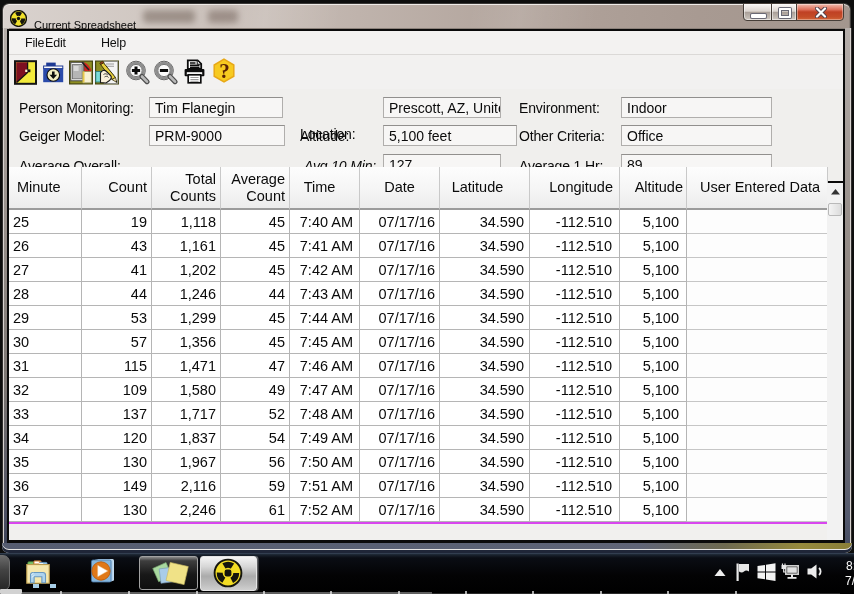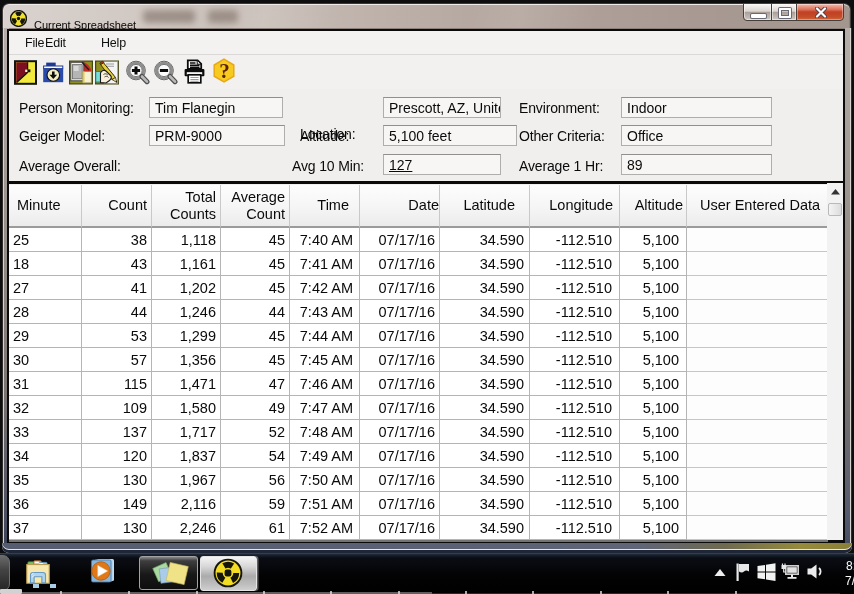--- a/index.html
+++ b/index.html
@@ -38,33 +38,33 @@
 .menuitem { position:absolute; top:5px; font-size:12.5px; letter-spacing:-0.2px; color:#101010; }
 #toolbar { left:9px; top:54px; width:834px; height:35px; background:#f2f1f0;
   border-top:1px solid #dbd9d7; }
 #formarea { left:9px; top:89px; width:834px; height:92px; background:#f0efed; }
 .flabel { position:absolute; font-size:14px; letter-spacing:-0.15px; color:#0a0a0a; }
 .fbox { position:absolute; height:21px; background:#f7f6f5;
   border:1px solid #b0aeac; border-top-color:#918f8d; font-size:14px; color:#0a0a0a; padding:2px 0 0 5px;
   overflow:hidden; white-space:nowrap; }
 
 #tbline { left:7px; top:181.4px; width:838px; height:2.4px; background:#0a0a0a; }
-#gridwrap { left:9px; top:185px; width:819px; height:357px; background:#737373; overflow:hidden; }
+#gridwrap { left:9px; top:167px; width:819px; height:357px; background:#d946ef; overflow:hidden; }
 table { border-collapse:separate; border-spacing:0; table-layout:fixed; width:819px; font-size:14.5px; }
 th, td { overflow:hidden; white-space:nowrap; }
 thead th { height:43px; font-weight:normal; color:#0a0a0a; padding:0;
   background:linear-gradient(180deg,#fdfdfd 0%,#f5f5f5 55%,#ececec 100%);
   border-right:1px solid #c9c9c9; border-bottom:2px solid #9b9b9b; vertical-align:middle;
   line-height:17px; }
 tbody td { height:24px; border-right:1px solid #b5b5b5; border-bottom:1px solid #b5b5b5;
   background:#fff; color:#0a0a0a; vertical-align:middle; padding:0; }
 td.ue { background:#fdfdfd; border-bottom-color:#c6c6c6 !important; }
 .al { text-align:left; padding-left:4px !important; }
 .ar { text-align:right; padding-right:4px !important; }
-.ac { text-align:right; }
+.ac { text-align:center; }
 .pr3 { padding-right:3px !important; } .pr5 { padding-right:5px !important;margin-top:41px; }
 .pr6 { padding-right:6px !important; } .pr7 { padding-right:7px !important; }
 .pl8 { padding-left:8px !important; } .pl13 { padding-left:13px !important; }
 
 #vscroll { left:827px; top:183px; width:16px; height:357px; background:#f2f2f2; }
 #sb-thumb { left:828px; top:203px; width:14px; height:13px; border:1px solid #b9b9b9; border-radius:2px;
   background:linear-gradient(90deg,#f4f4f4,#dcdcdc); }
 
 #taskbar { left:0; top:553px; width:854px; height:41px;
   background:linear-gradient(180deg,#3c4a5e 0%,#1b2430 4%,#0a0d14 12%,#030304 55%,#000 100%); }
@@ -182,21 +182,21 @@
 </svg>
 
   <div class="abs" id="formarea"></div>
 <div class="flabel" style="left:19px;top:100px;">Person Monitoring:</div>
 <div class="flabel" style="left:300px;top:104px;margin-top:22px;">Location:</div>
 <div class="flabel" style="left:519px;top:100px;">Environment:</div>
 <div class="flabel" style="left:19px;top:128px;">Geiger Model:</div>
 <div class="flabel" style="left:300px;top:128px;">Altitude:</div>
 <div class="flabel" style="left:519px;top:128px;">Other Criteria:</div>
 <div class="flabel" style="left:19px;top:158px;">Average Overall:</div>
-<div class="flabel" style="left:292px;top:158px;">Avg 10 Min:</div>
+<div class="flabel" style="left:304px;top:158px;font-style:italic;">Avg 10 Min:</div>
 <div class="flabel" style="left:519px;top:158px;">Average 1 Hr:</div>
 <div class="fbox" style="left:149px;top:97px;width:134px;">Tim Flanegin</div>
 <div class="fbox" style="left:383px;top:97px;width:118px;">Prescott, AZ, United States</div>
 <div class="fbox" style="left:621px;top:97px;width:151px;">Indoor</div>
 <div class="fbox" style="left:149px;top:124.5px;width:136px;">PRM-9000</div>
 <div class="fbox" style="left:383px;top:124.5px;width:134px;">5,100 feet</div>
 <div class="fbox" style="left:621px;top:124.5px;width:151px;">Office</div>
 <div class="fbox" style="left:383px;top:154px;width:118px;text-decoration:underline;">127</div>
 <div class="fbox" style="left:621px;top:154px;width:151px;">89</div>
 
@@ -213,32 +213,32 @@
     <th style="width:80px" class="ac">Date</th>
     <th style="width:90px;padding-right:14px" class="ac">Latitude</th>
     <th style="width:90px" class="ar pr6">Longitude</th>
     <th style="width:67px" class="ar pr3">Altitude</th>
     <th style="width:141px" class="al pl13">User Entered Data</th>
   </tr>
         </thead>
   <tbody>
 <tr>
             <td class="al">25</td>
-            <td class="ar">38</td>
+            <td class="ar">19</td>
             <td class="ar">1,118</td>
             <td class="ar">45</td>
             <td class="ar pr6">7:40 AM</td>
             <td class="ar">07/17/16</td>
             <td class="ar pr5">34.590</td>
             <td class="ar pr7">-112.510</td>
             <td class="ar pr7">5,100</td>
             <td class="ue"></td>
           </tr>
 <tr>
-            <td class="al">18</td>
+            <td class="al">26</td>
             <td class="ar">43</td>
             <td class="ar">1,161</td>
             <td class="ar">45</td>
             <td class="ar pr6">7:41 AM</td>
             <td class="ar">07/17/16</td>
             <td class="ar pr5">34.590</td>
             <td class="ar pr7">-112.510</td>
             <td class="ar pr7">5,100</td>
             <td class="ue"></td>
           </tr>

